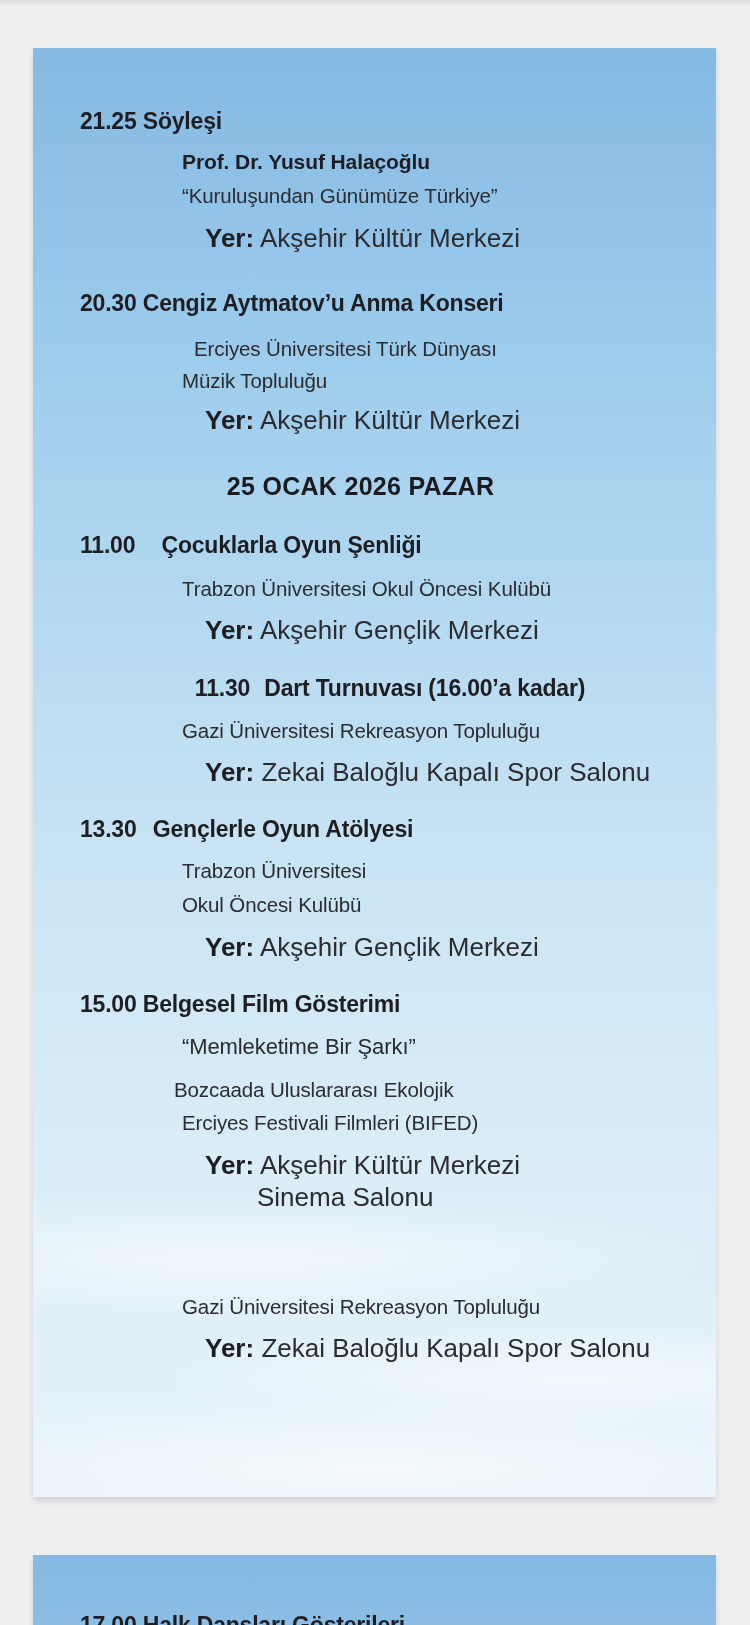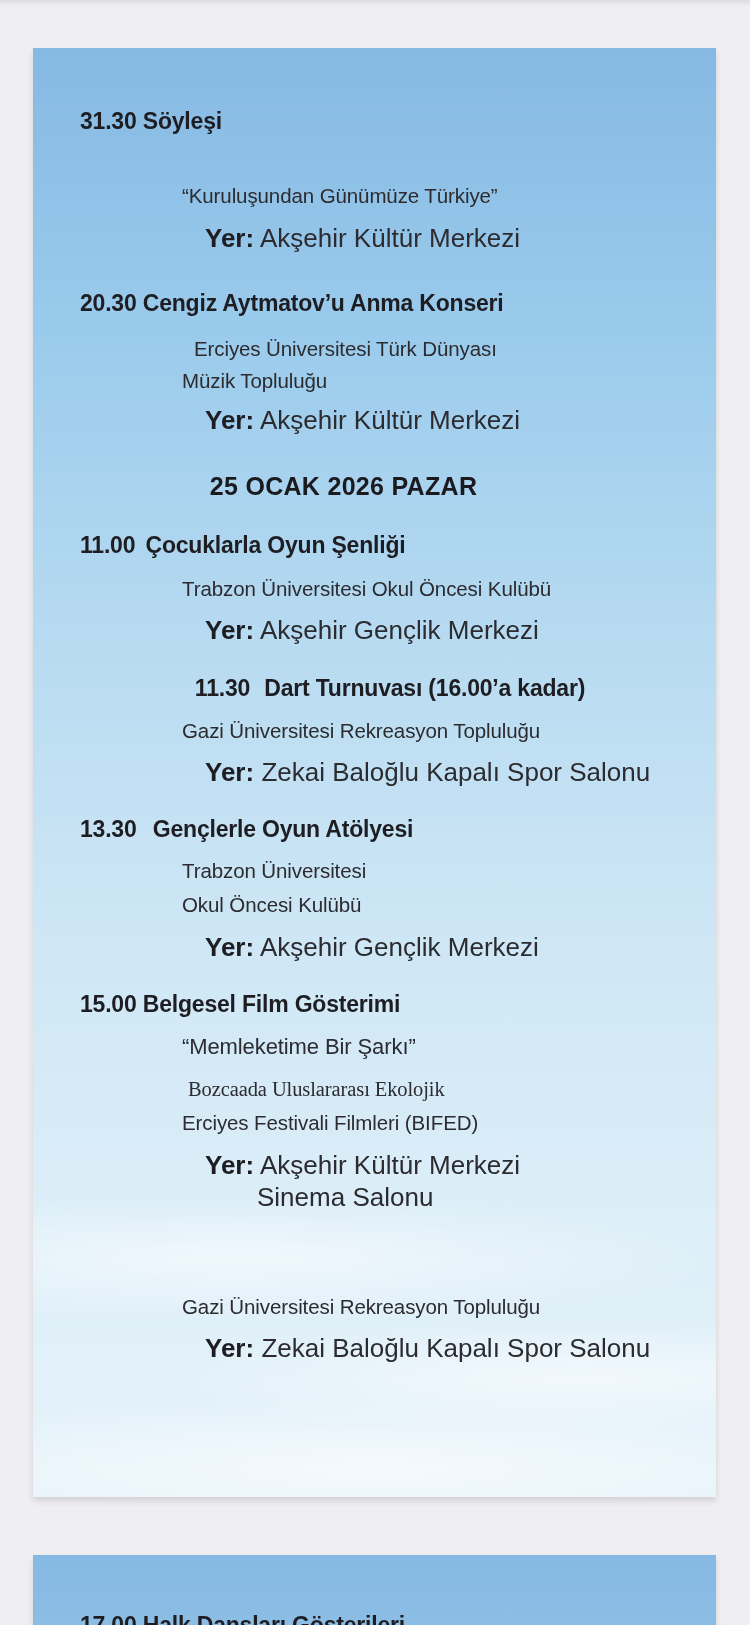--- a/index.html
+++ b/index.html
@@ -64,42 +64,43 @@
     .venue {
       position: absolute;
       left: 158px;
       font-size: 26px;
       color: #2b2b30;
       white-space: nowrap;
     }
     .venue .venue-label { font-weight: 700; color: #1d1d22; }
     .day-header {
       position: absolute;
-      left: 0;
+      left: 17px;
       width: 621px;
       text-align: center;
       font-size: 25px;
       font-weight: 800;
       color: #1a1a1f;
       letter-spacing: 0.3px;
     }
   </style>
 </head>
 <body>
 
 <div class="top-shadow"></div>
 
 <div class="card card-1">
 
   <div class="event" style="top:60px;">
     <div class="event-head">
-      <span class="time">31.30</span>
+      <span class="time">21.25</span>
       <span>Söyleşi</span>
     </div>
   </div>
+  <div class="sub bold" style="top:102px; left:149px;">Prof. Dr. Yusuf Halaçoğlu</div>
   <div class="sub" style="top:136px; left:149px;">“Kuruluşundan Günümüze Türkiye”</div>
   <div class="venue" style="top:175px; left:172px;">
     <span class="venue-label">Yer:</span>
     <span>Akşehir Kültür Merkezi</span>
   </div>
 
   <div class="event" style="top:242px;">
     <div class="event-head">
       <span class="time">20.30</span>
       <span>Cengiz Aytmatov’u Anma Konseri</span>
@@ -109,21 +110,21 @@
   <div class="sub" style="top:321px; left:149px;">Müzik Topluluğu</div>
   <div class="venue" style="top:357px; left:172px;">
     <span class="venue-label">Yer:</span>
     <span>Akşehir Kültür Merkezi</span>
   </div>
 
   <div class="day-header" style="top:424px;">25 OCAK 2026 PAZAR</div>
 
   <div class="event" style="top:484px;">
     <div class="event-head">
-      <span class="time" style="margin-right:4px;">11.00</span>
+      <span class="time" style="margin-right:20px;">11.00</span>
       <span>Çocuklarla Oyun Şenliği</span>
     </div>
   </div>
   <div class="sub" style="top:529px; left:149px;">Trabzon Üniversitesi Okul Öncesi Kulübü</div>
   <div class="venue" style="top:567px; left:172px;">
     <span class="venue-label">Yer:</span>
     <span>Akşehir Gençlik Merkezi</span>
   </div>
 
   <div class="event" style="top:627px;text-align:center;">
@@ -151,21 +152,21 @@
     <span>Akşehir Gençlik Merkezi</span>
   </div>
 
   <div class="event" style="top:943px;">
     <div class="event-head">
       <span class="time">15.00</span>
       <span>Belgesel Film Gösterimi</span>
     </div>
   </div>
   <div class="sub" style="top:986px; left:149px; font-size:22px;">“Memleketime Bir Şarkı”</div>
-  <div class="sub" style="top:1030px; left:155px;font-family:Liberation Serif, serif;">Bozcaada Uluslararası Ekolojik</div>
+  <div class="sub" style="top:1030px; left:141px;">Bozcaada Uluslararası Ekolojik</div>
   <div class="sub" style="top:1063px; left:149px;">Erciyes Festivali Filmleri (BIFED)</div>
   <div class="venue" style="top:1102px; left:172px;">
     <span class="venue-label">Yer:</span>
     <span>Akşehir Kültür Merkezi</span>
   </div>
   <div class="venue" style="top:1134px; left:224px;">Sinema Salonu</div>
 
   <div class="sub" style="top:1247px; left:149px;">Gazi Üniversitesi Rekreasyon Topluluğu</div>
   <div class="venue" style="top:1285px; left:172px;">
     <span class="venue-label">Yer:</span>

